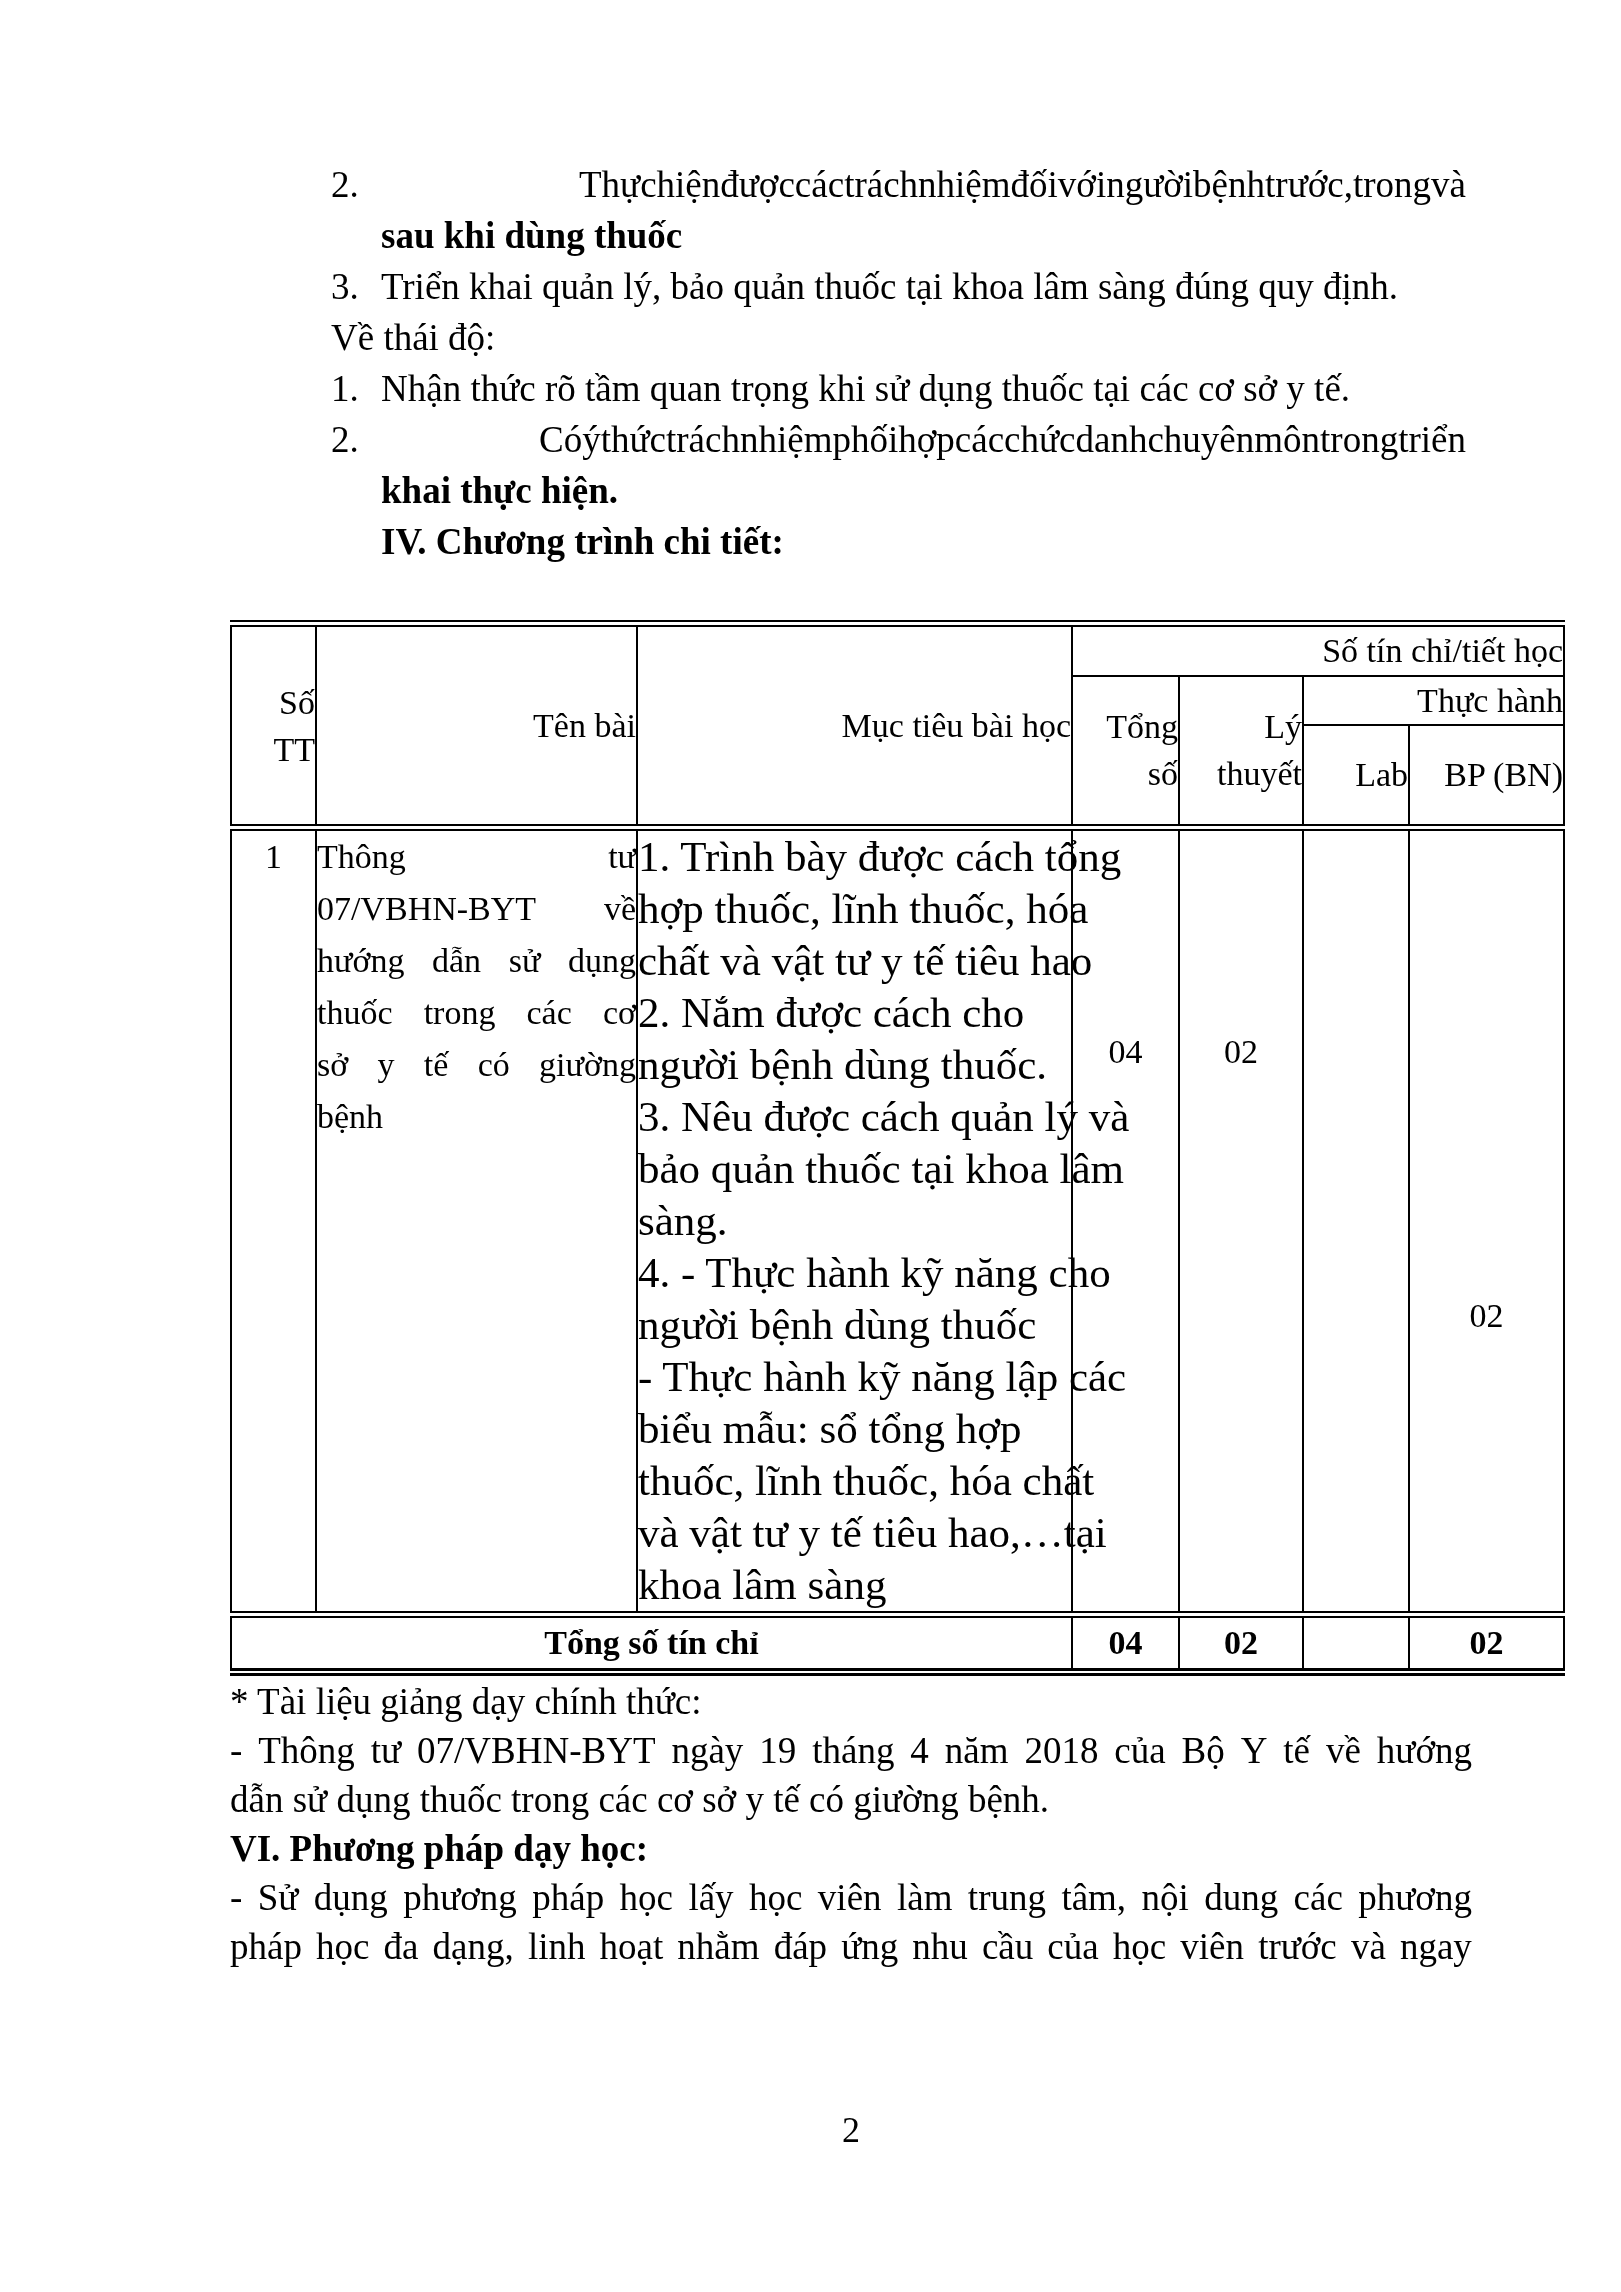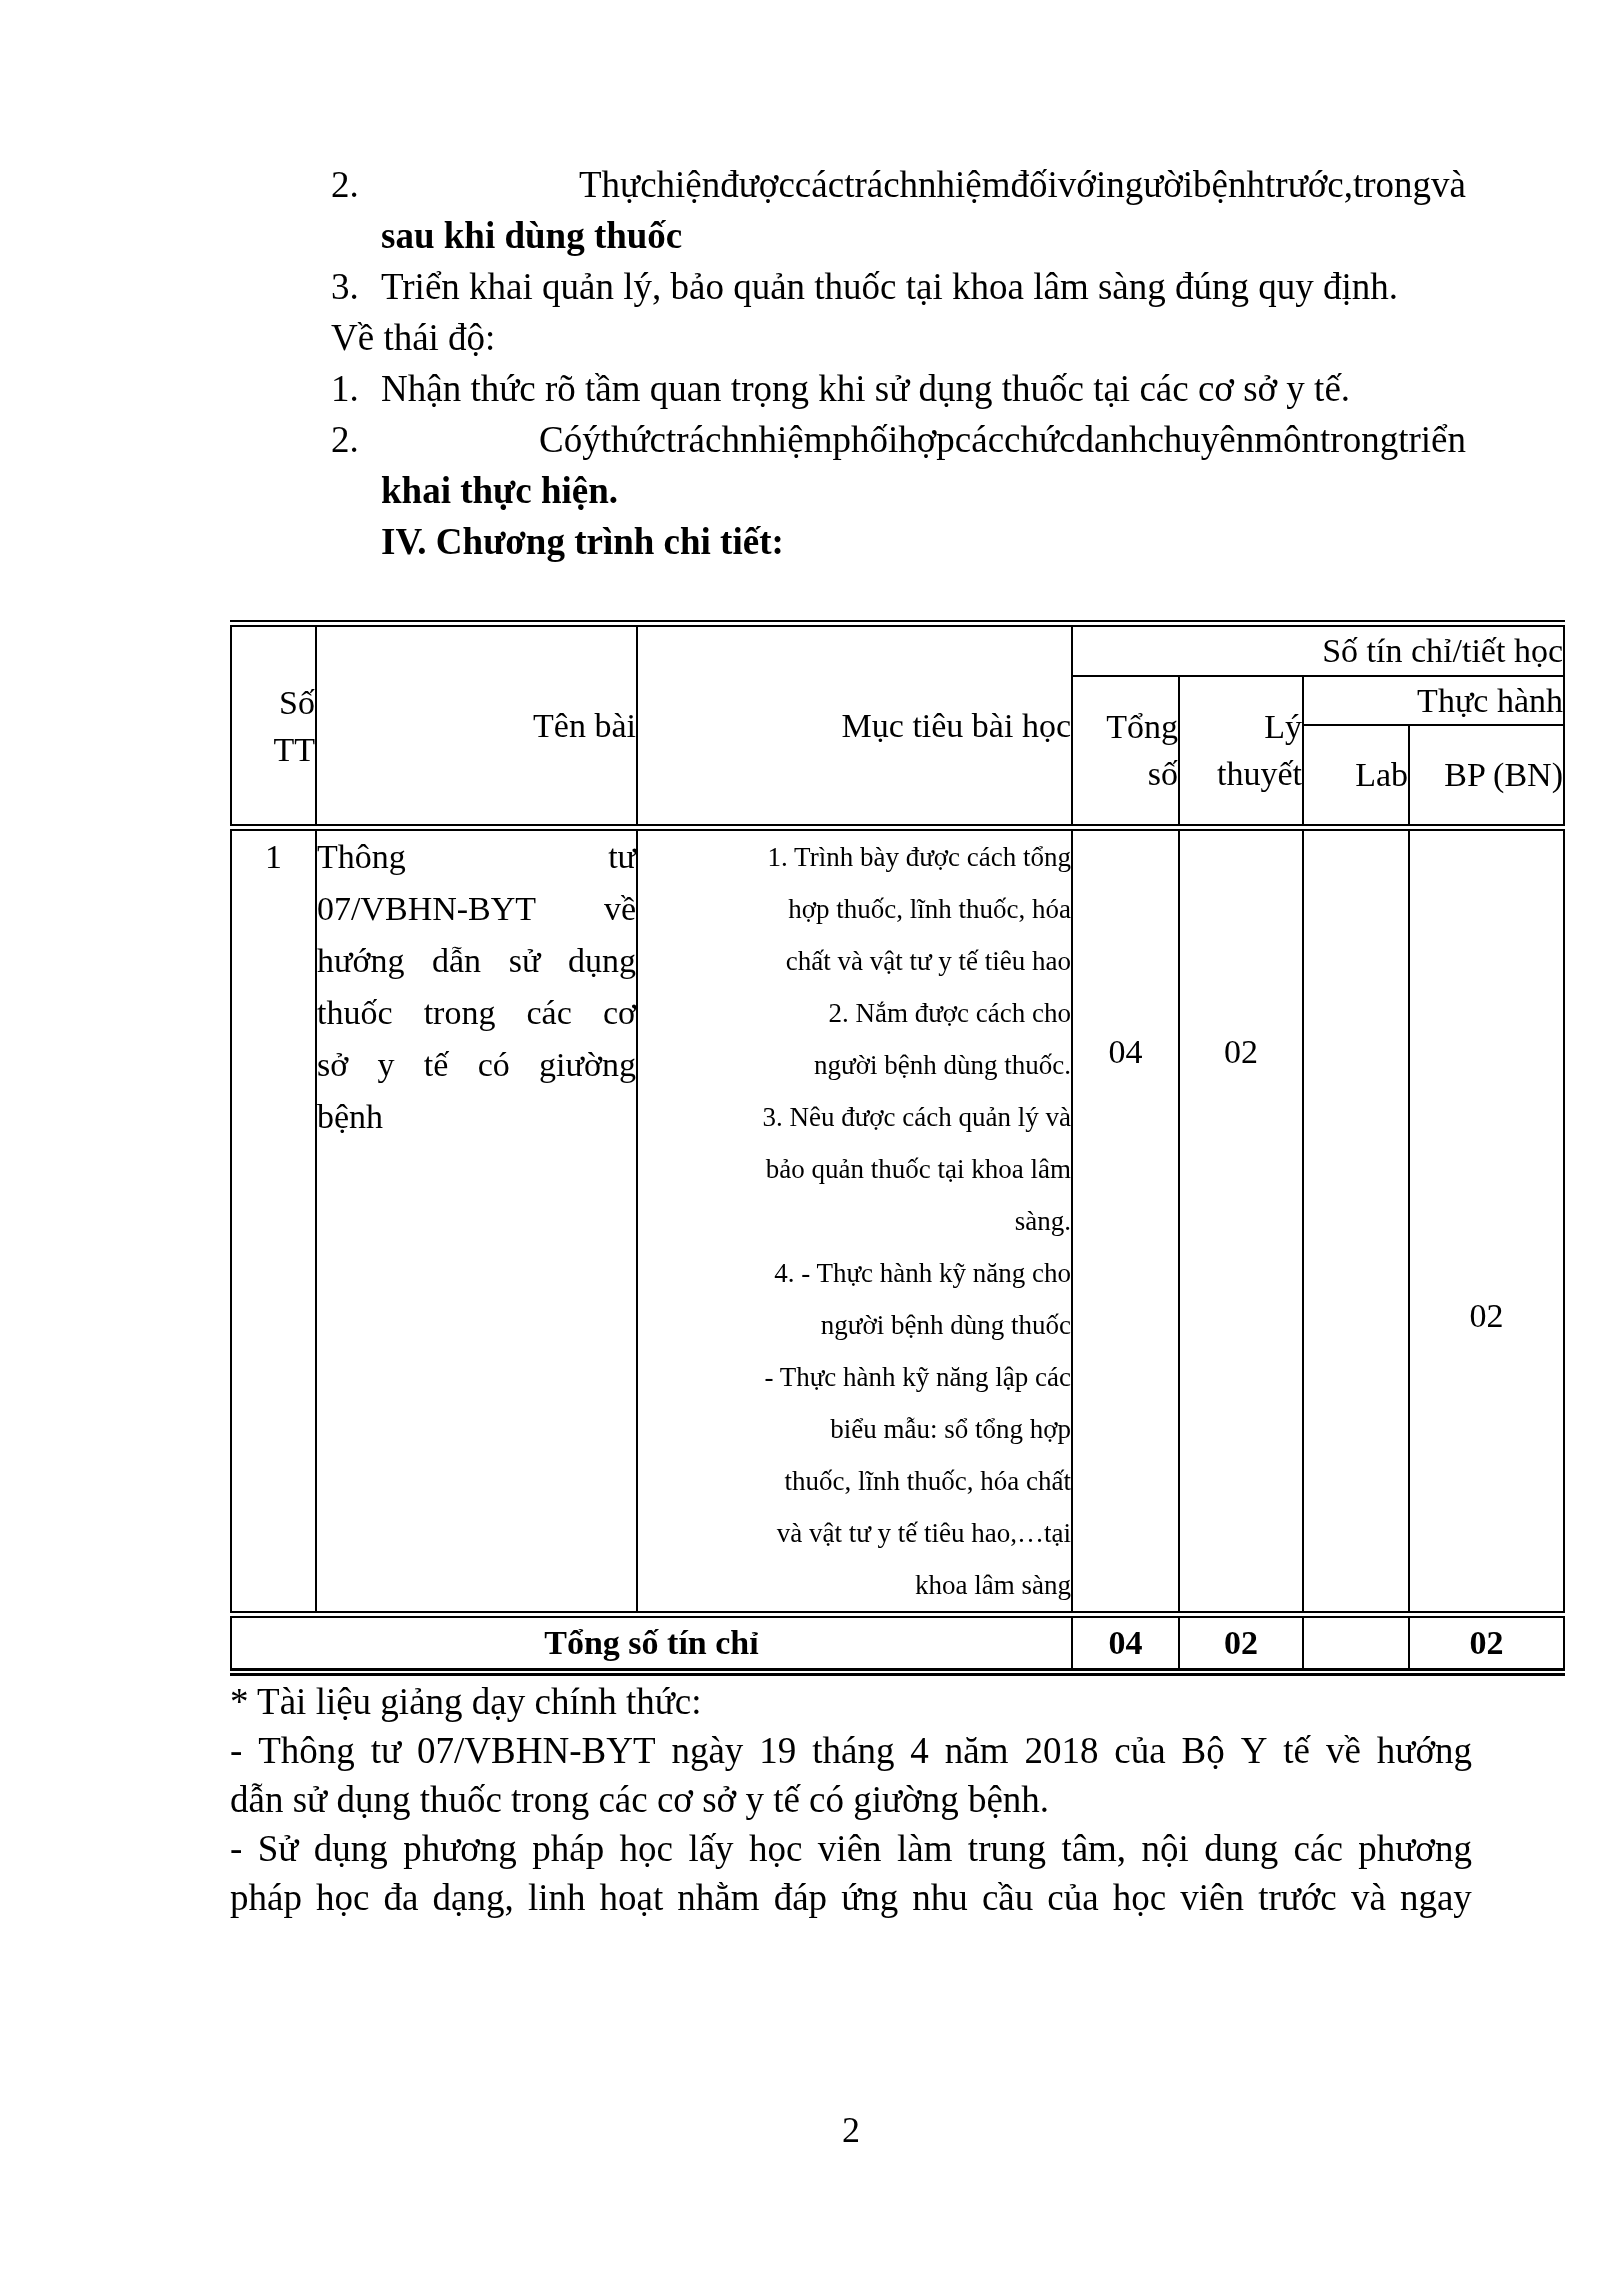--- a/index.html
+++ b/index.html
@@ -50,23 +50,22 @@
   tr.body-row>td{
     vertical-align:top;
     border-top:7.2px double #000;
     border-bottom:7.2px double #000;
   }
   td.c-stt{text-align:center;padding-top:14.3px;line-height:52px;}
   td.c-ten{padding:14.3px 14.3px 0 15px;line-height:52px;}
   td.c-ten .ln{line-height:52px;}
   td.c-muc{
     padding:14.3px 9px 0 12.5px;
-    font-size:27px;line-height:52px;
+    font-size:43px;line-height:52px;
     white-space:pre;
-    text-align:right;
   }
   td.c-num{text-align:center;}
   td.c-num .v1{margin-top:202px;}
   td.c-num .v2{margin-top:466px;}
   tr.total-row{height:57px;}
   tr.total-row td{
     text-align:center;vertical-align:middle;
     font-weight:bold;line-height:50px;margin-left:36px;
   }
   
@@ -246,20 +245,21 @@
         <span>năm</span>
         <span>2018</span>
         <span>của</span>
         <span>Bộ</span>
         <span>Y</span>
         <span>tế</span>
         <span>về</span>
         <span>hướng</span>
       </div>
       <div class="ln">dẫn sử dụng thuốc trong các cơ sở y tế có giường bệnh.</div>
+      <div class="ln b">VI. Phương pháp dạy học:</div>
       <div class="ln jfx">
         <span>-</span>
         <span>Sử</span>
         <span>dụng</span>
         <span>phương</span>
         <span>pháp</span>
         <span>học</span>
         <span>lấy</span>
         <span>học</span>
         <span>viên</span>

